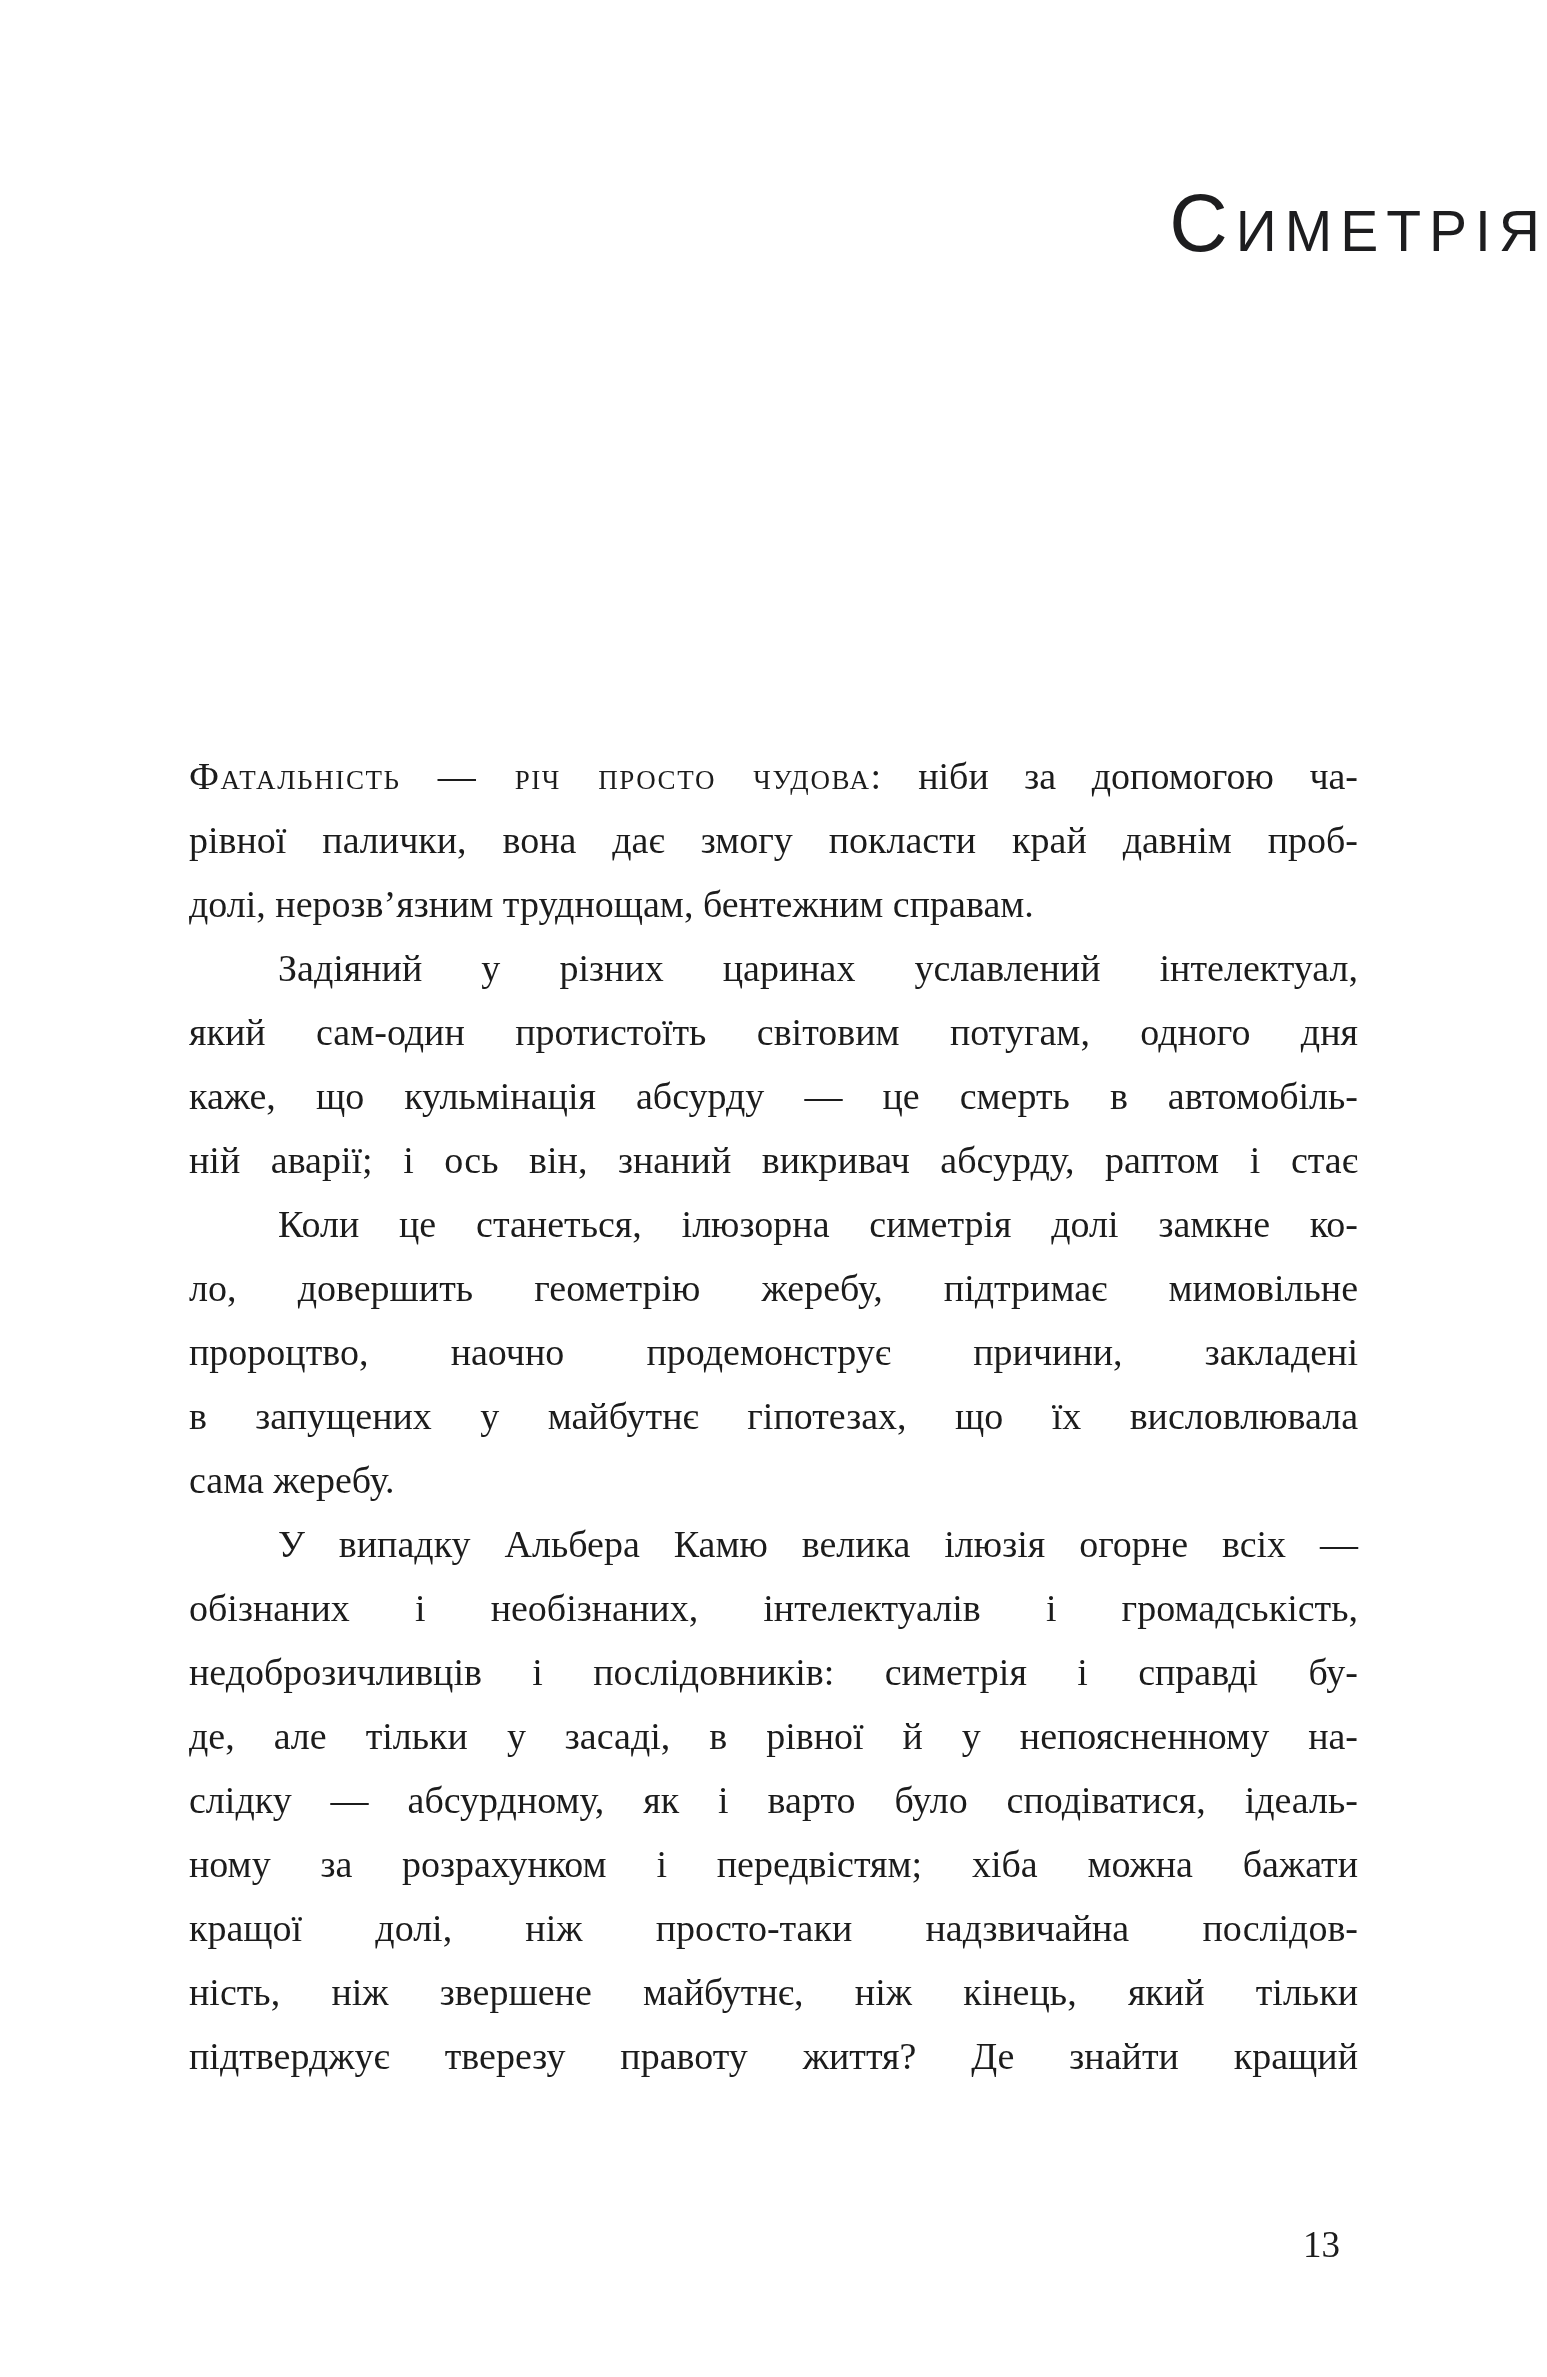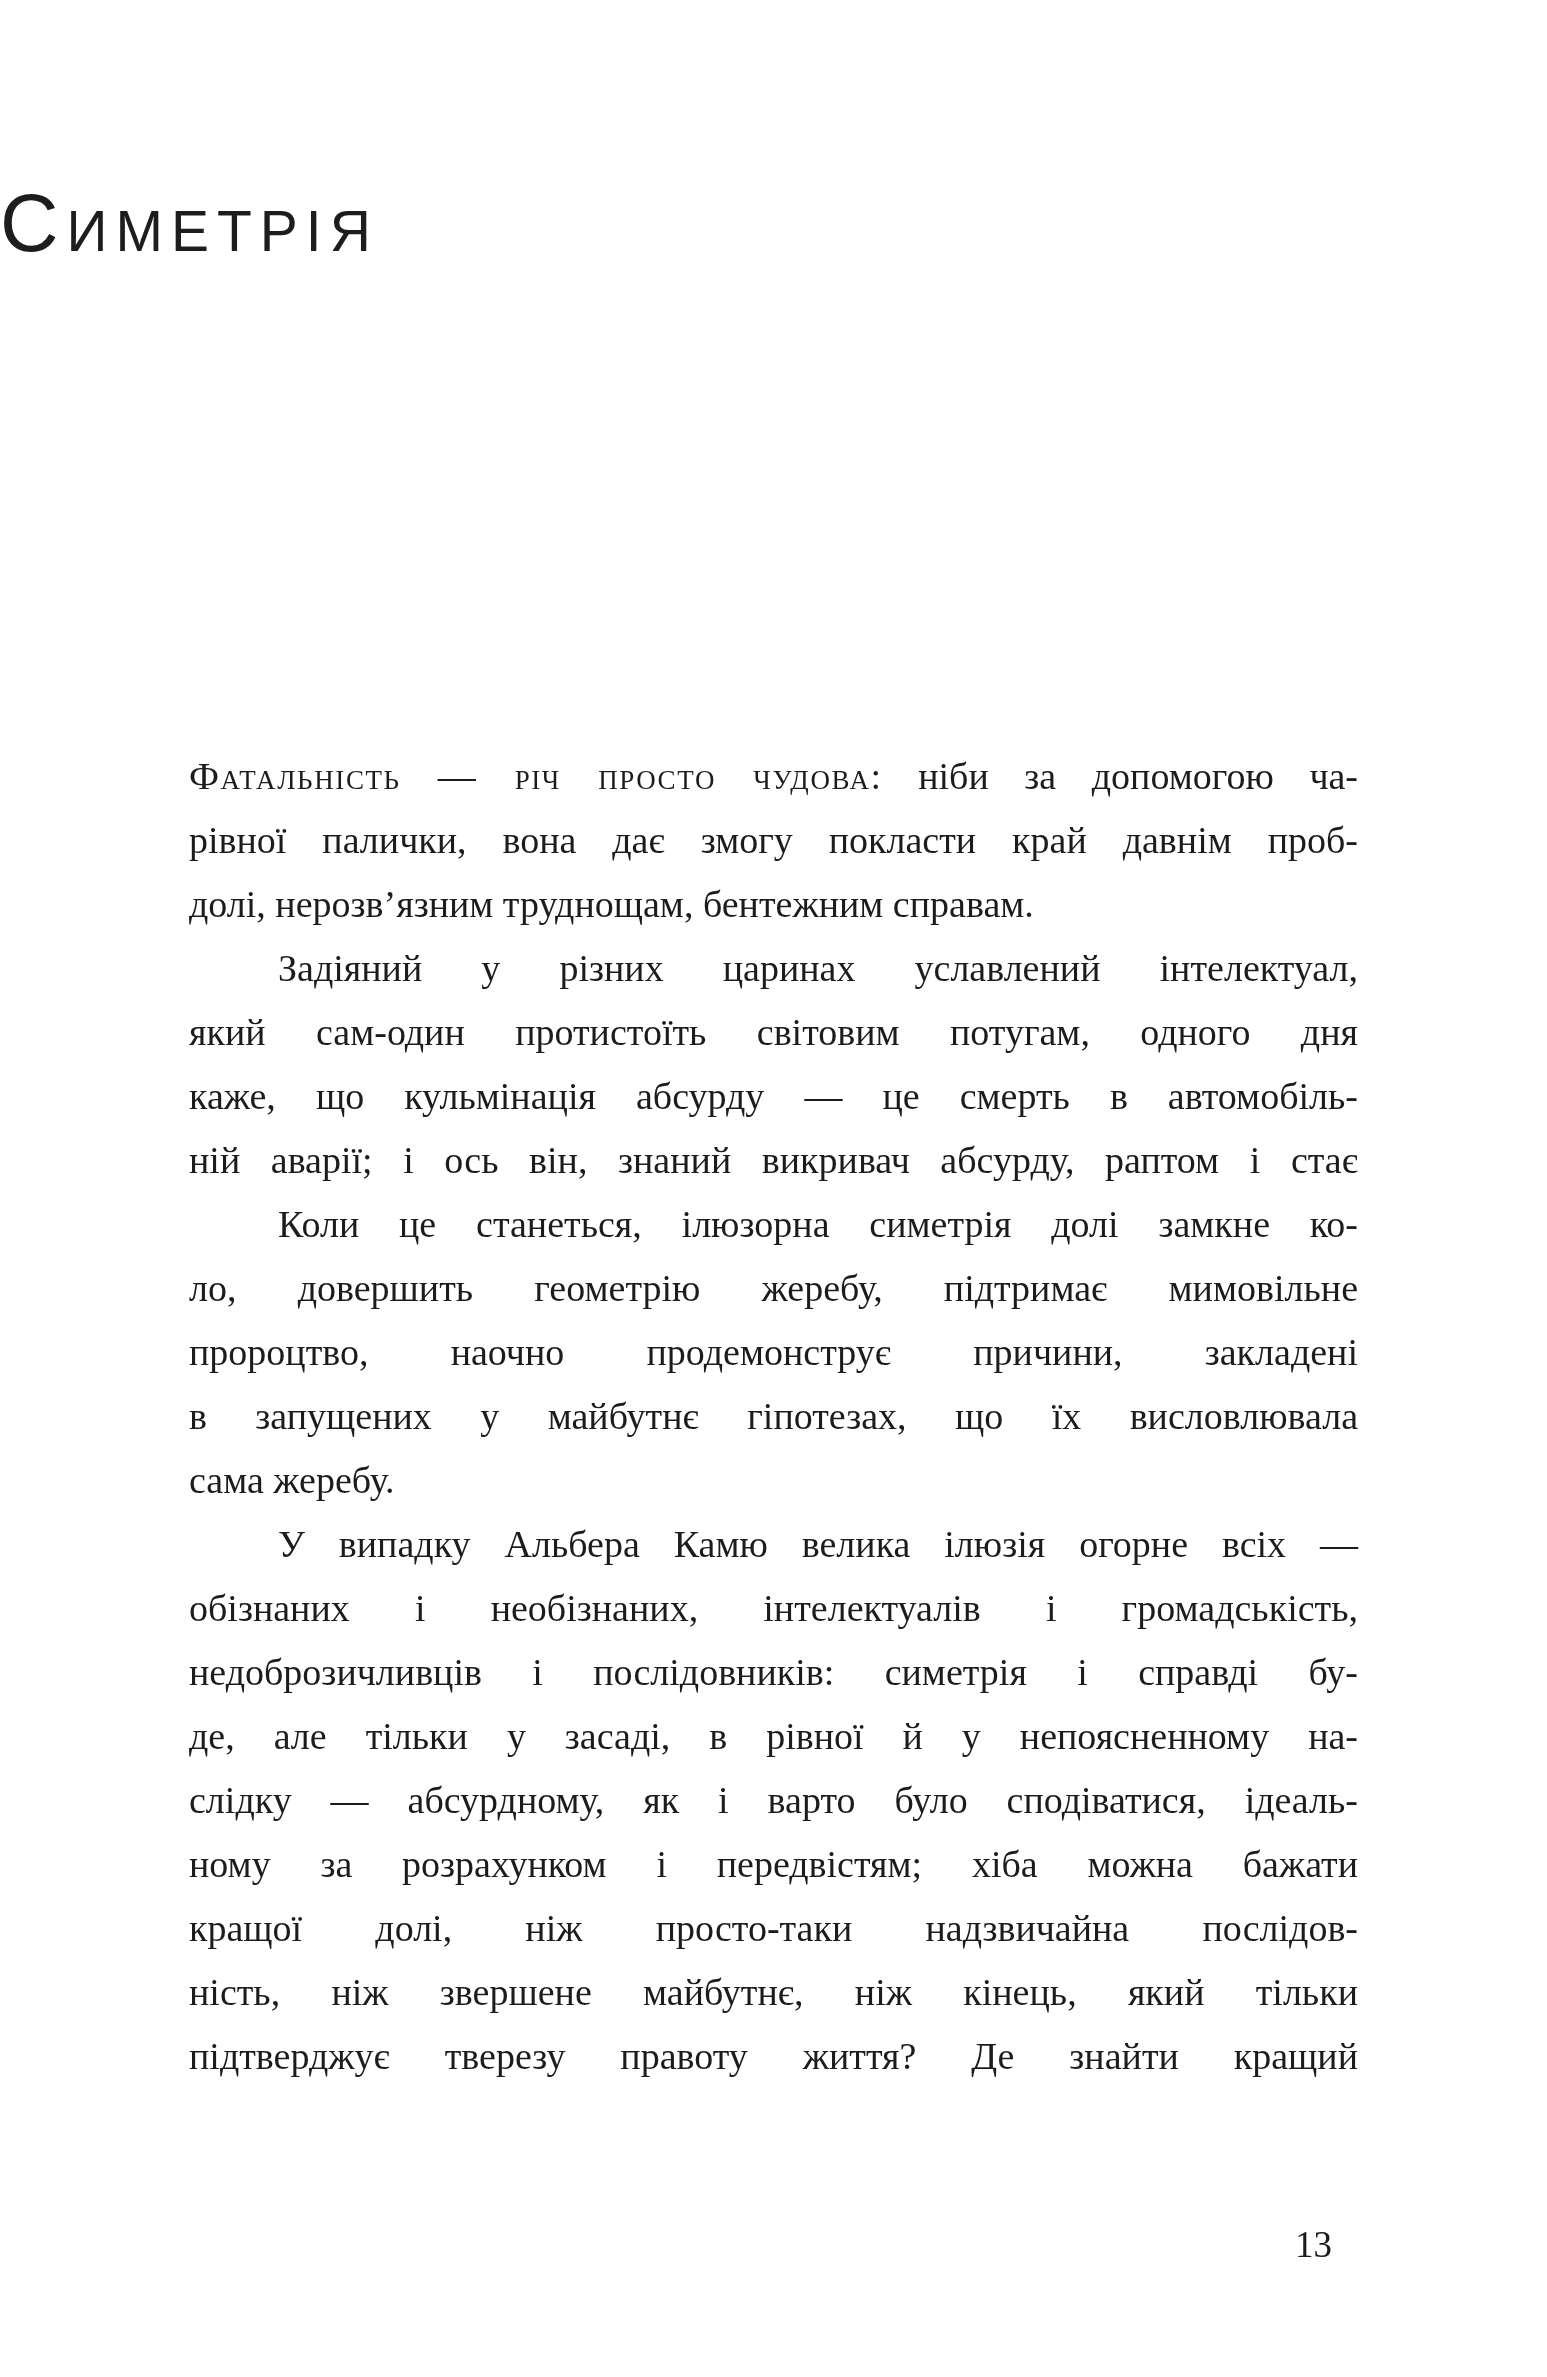--- a/index.html
+++ b/index.html
@@ -15,21 +15,21 @@
     overflow: hidden;
     font-family: "Liberation Serif", "DejaVu Serif", serif;
     color: #1c1c1c;
   }
   .chapter-title {
     position: absolute;
     top: 183px;
     left: 0;
     width: 1548px;
     margin: 0;
-    text-align: left;
+    text-align: right;
     font-family: "Liberation Sans", "DejaVu Sans", sans-serif;
     font-variant: small-caps;
     font-weight: 500;
     font-size: 81px;
     line-height: 81px;
     letter-spacing: 8px;
     color: #1d1d1f;
   }
   .text-block {
     position: absolute;
@@ -51,21 +51,21 @@
   .text-block .line.indent {
     padding-left: 89px;
   }
   .smallcaps {
     font-variant: small-caps;
     letter-spacing: 1.6px;
   }
   .page-number {
     position: absolute;
     top: 2226px;
-    left: 186px;
+    left: 194px;
     width: 1146px;
     text-align: right;
     font-size: 37px;
     line-height: 37px;
     color: #1c1c1c;
   }
 </style>
 </head>
 <body>
 

